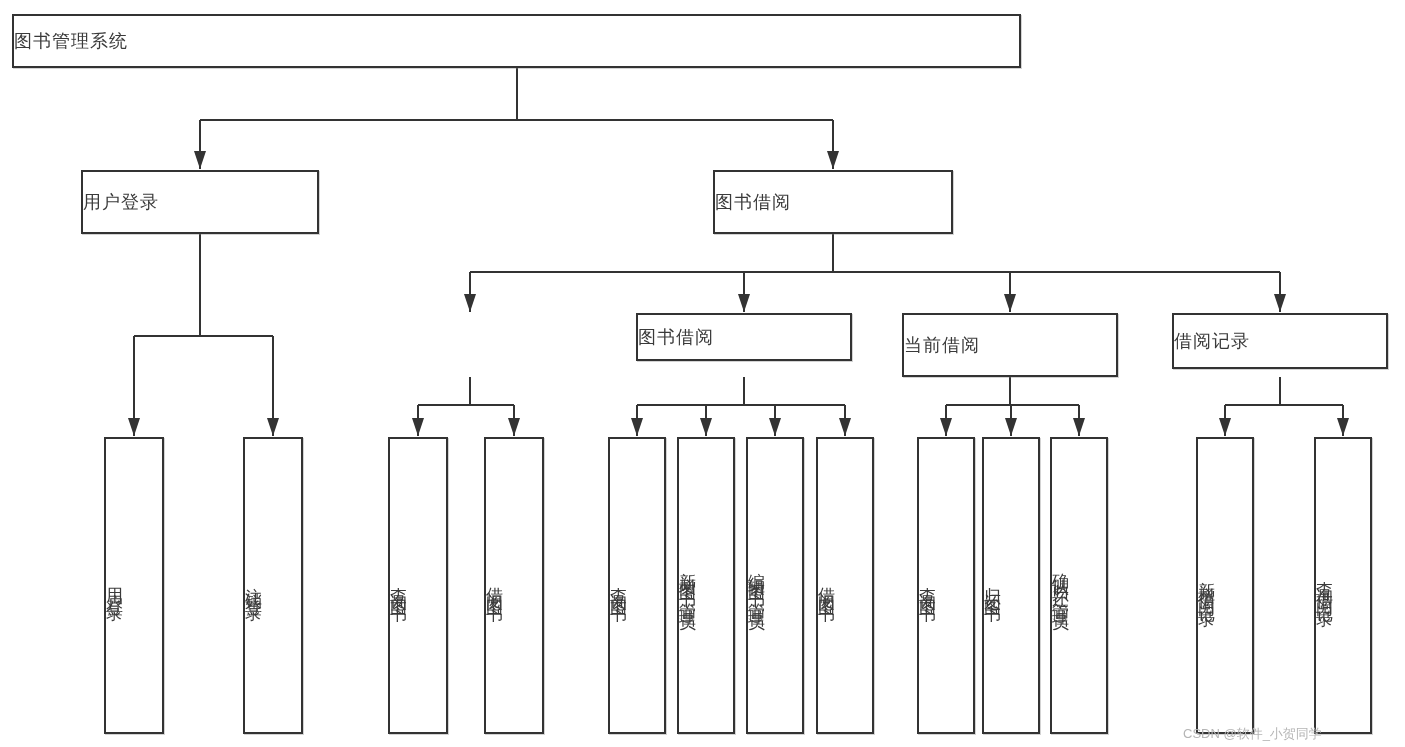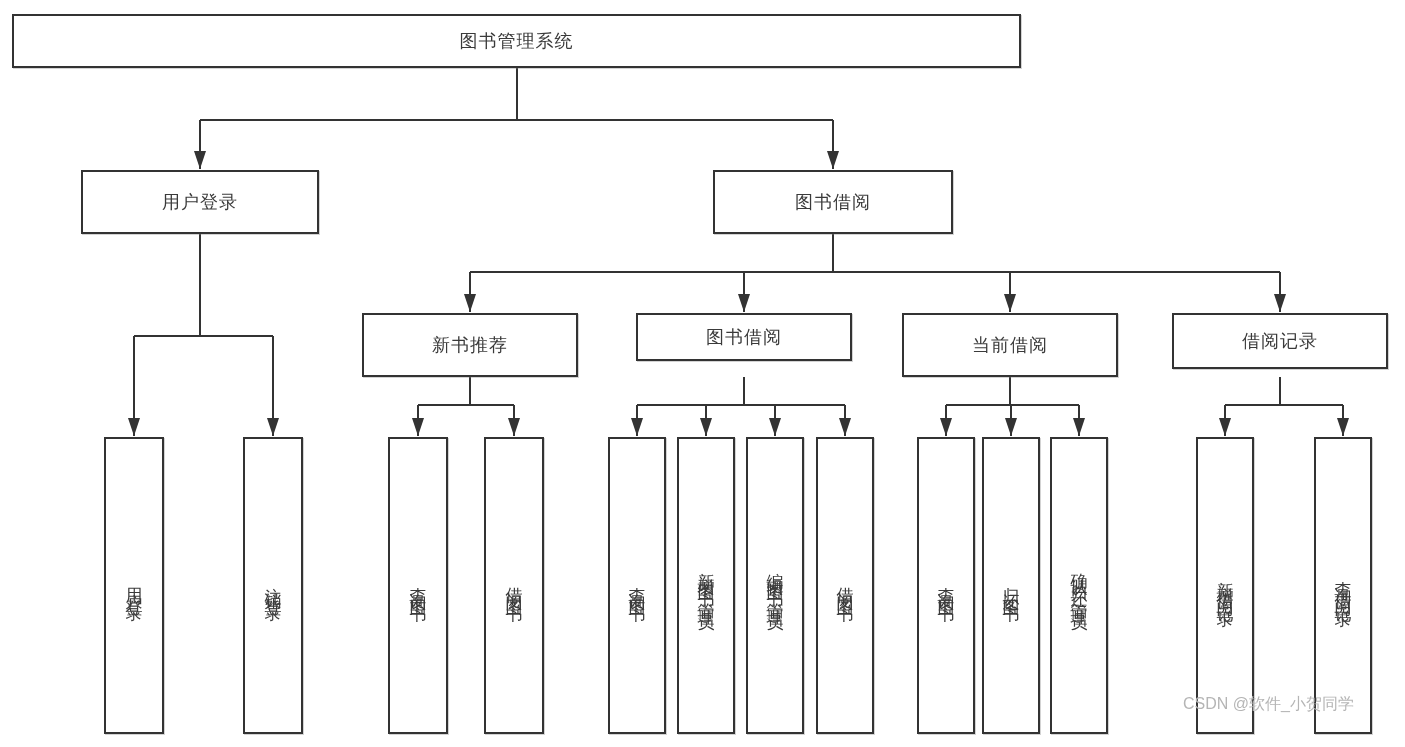--- a/index.html
+++ b/index.html
@@ -18,40 +18,40 @@
     background:var(--background);
     overflow:hidden;
   }
   .connectors{
     position:absolute;left:0;top:0;width:1405px;height:747px;
   }
   .box{
     position:absolute;
     background:#ffffff;
     border:2px solid var(--box-border);
-    display:flex;align-items:center;justify-content:center;
+    display:flex;align-items:center;justify-content:flex-start;
     color:var(--text);
     box-shadow:1px 1px 0 rgba(130,130,130,0.35);
   }
   .box .hlabel{
     font-size:18px;
     letter-spacing:1px;
     white-space:nowrap;
   }
   .leaf .vlabel{
     writing-mode:vertical-rl;
     text-orientation:mixed;
     font-size:17px;
     letter-spacing:6px;
     line-height:1;
   }
   .watermark{
     position:absolute;
-    left:1183px;top:694px;
-    font-size:16px;
+    left:1183px;top:725px;
+    font-size:13px;
     color:var(--watermark);
     white-space:nowrap;
   }
 </style>
 </head>
 <body>
 
 <div class="canvas">
 
   <svg class="connectors" width="1405" height="747" viewBox="0 0 1405 747" stroke="#333333" stroke-width="2" fill="none">
@@ -113,23 +113,20 @@
     <span class="hlabel">图书管理系统</span>
   </div>
 
   <div class="box" style="left:81px;top:170px;width:238px;height:64px">
     <span class="hlabel">用户登录</span>
   </div>
   <div class="box" style="left:713px;top:170px;width:240px;height:64px">
     <span class="hlabel">图书借阅</span>
   </div>
 
-  <div class="box" style="left:362px;top:313px;width:216px;height:64px">
-    <span class="hlabel">新书推荐</span>
-  </div>
   <div class="box" style="left:636px;top:313px;width:216px;height:48px">
     <span class="hlabel">图书借阅</span>
   </div>
   <div class="box" style="left:902px;top:313px;width:216px;height:64px">
     <span class="hlabel">当前借阅</span>
   </div>
   <div class="box" style="left:1172px;top:313px;width:216px;height:56px">
     <span class="hlabel">借阅记录</span>
   </div>
 

